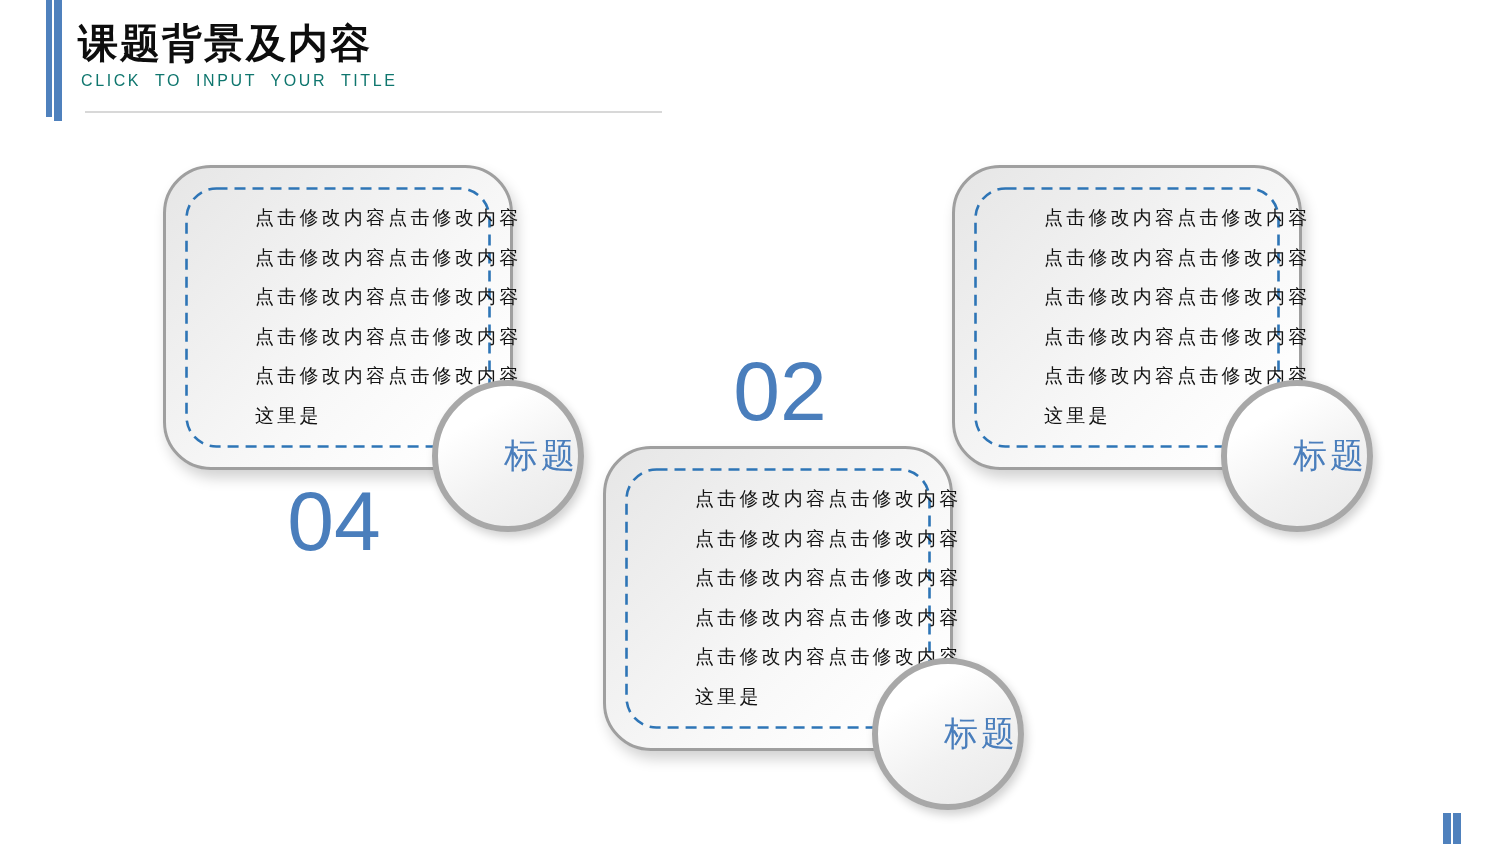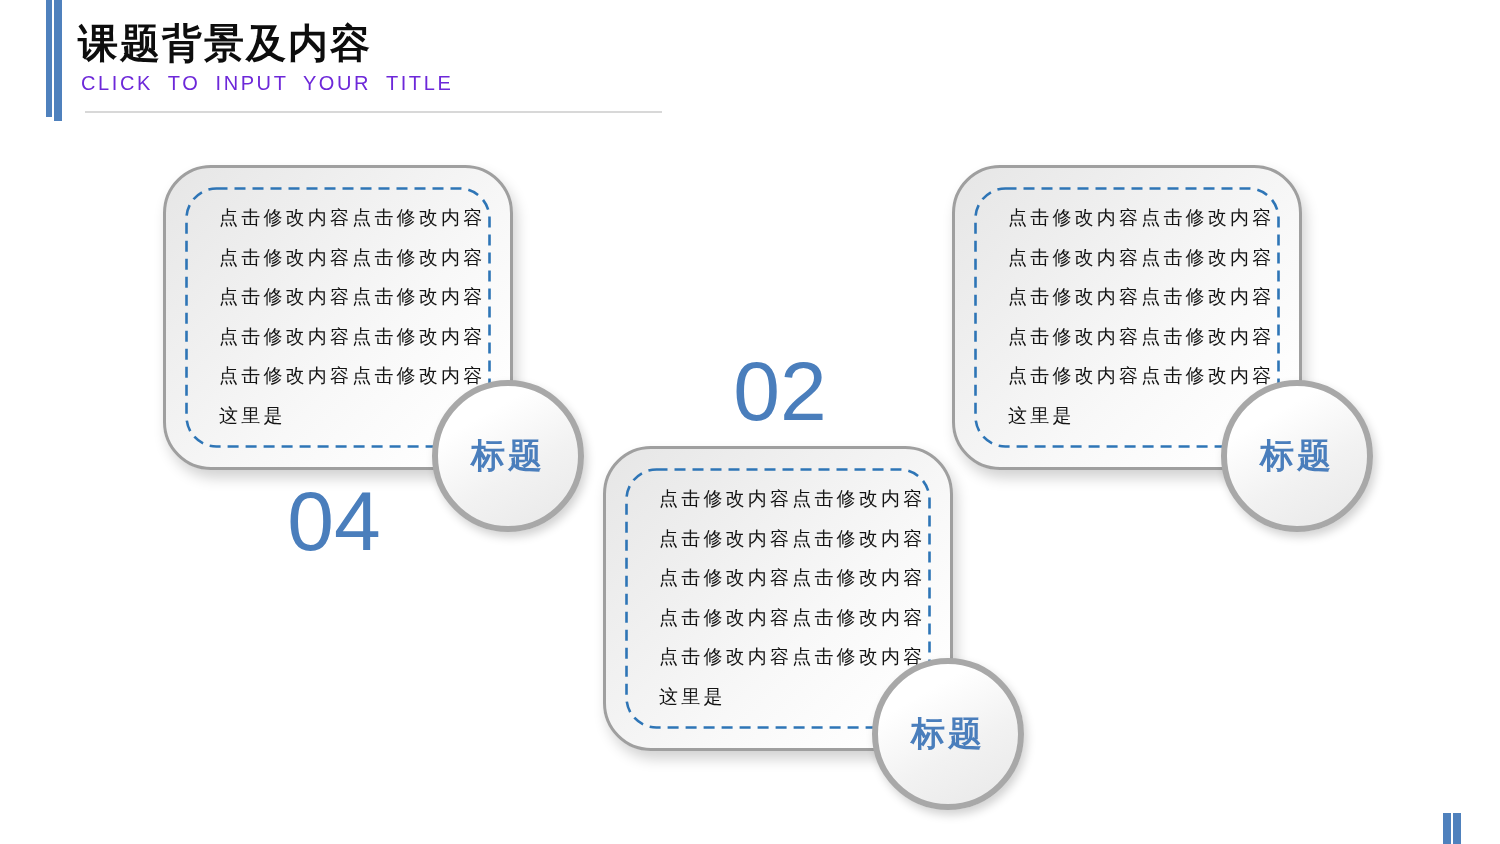--- a/index.html
+++ b/index.html
@@ -22,21 +22,21 @@
   .bar-br-1  { left: 1443px; top: 813px; width: 8px; height: 31px; }
   .bar-br-2  { left: 1453px; top: 813px; width: 8px; height: 31px; }
 
   .slide-title {
     position: absolute; left: 78px; top: 16px;
     font-size: 40px; font-weight: bold; color: #0d0d0d;
     letter-spacing: 2px; white-space: nowrap;
   }
   .slide-subtitle {
     position: absolute; left: 81px; top: 72px;
-    font-size: 20px; color: #6d28d9;
+    font-size: 16px; color: #0f766e;
     letter-spacing: 2.6px; word-spacing: 7px; white-space: nowrap;
   }
   .header-divider {
     position: absolute; left: 85px; top: 111px; width: 577px; height: 0;
     border-top: 2px solid #d8d8d8;
   }
 
   
   .card {
     position: absolute; width: 350px; height: 305px;
@@ -48,38 +48,38 @@
   .card-2 { left: 603px; top: 446px; }
   .card-3 { left: 952px; top: 165px; }
 
   .dash-svg { position: absolute; left: 19px; top: 19px; width: 306px; height: 261px; }
 
   .card-text {
     position: absolute; left: 53px; top: 30px; width: 280px;
     font-size: 19px; color: #141414; letter-spacing: 3.2px;
     cursor: text;
   }
-  .card-text .text-line { height: 39.5px; line-height: 39.5px; white-space: nowrap; }
+  .card-text .text-line { height: 39.5px; line-height: 39.5px; white-space: nowrap; margin-left: 36px; }
 
   
   .card-number {
     position: absolute; width: 200px; text-align: center;
     font-size: 84px; line-height: 1; font-weight: normal; color: #4a7ebc;
   }
   .num-1 { left: 234px; top: 479px; }
   .num-2 { left: 680px; top: 349px; }
   .num-3 { left: 1026px; top: 479px; }
 
   
   .title-circle {
     position: absolute; width: 152px; height: 152px; border-radius: 50%;
     border: 6px solid #a8a8a8;
     background: linear-gradient(150deg, #ffffff 25%, #f2f2f2 60%, #e8e8e8 100%);
     box-shadow: 3px 5px 10px rgba(0,0,0,0.18);
-    display: flex; align-items: center; justify-content: center; font-weight: bold;
+    display: flex; align-items: center; justify-content: flex-end;
   }
   .circle-1 { left: 432px; top: 380px; }
   .circle-2 { left: 872px; top: 658px; }
   .circle-3 { left: 1221px; top: 380px; }
   .circle-label {
     font-size: 34px; color: #4a7ebc; letter-spacing: 3px; white-space: nowrap;
   }
 </style>
 </head>
 <body>

